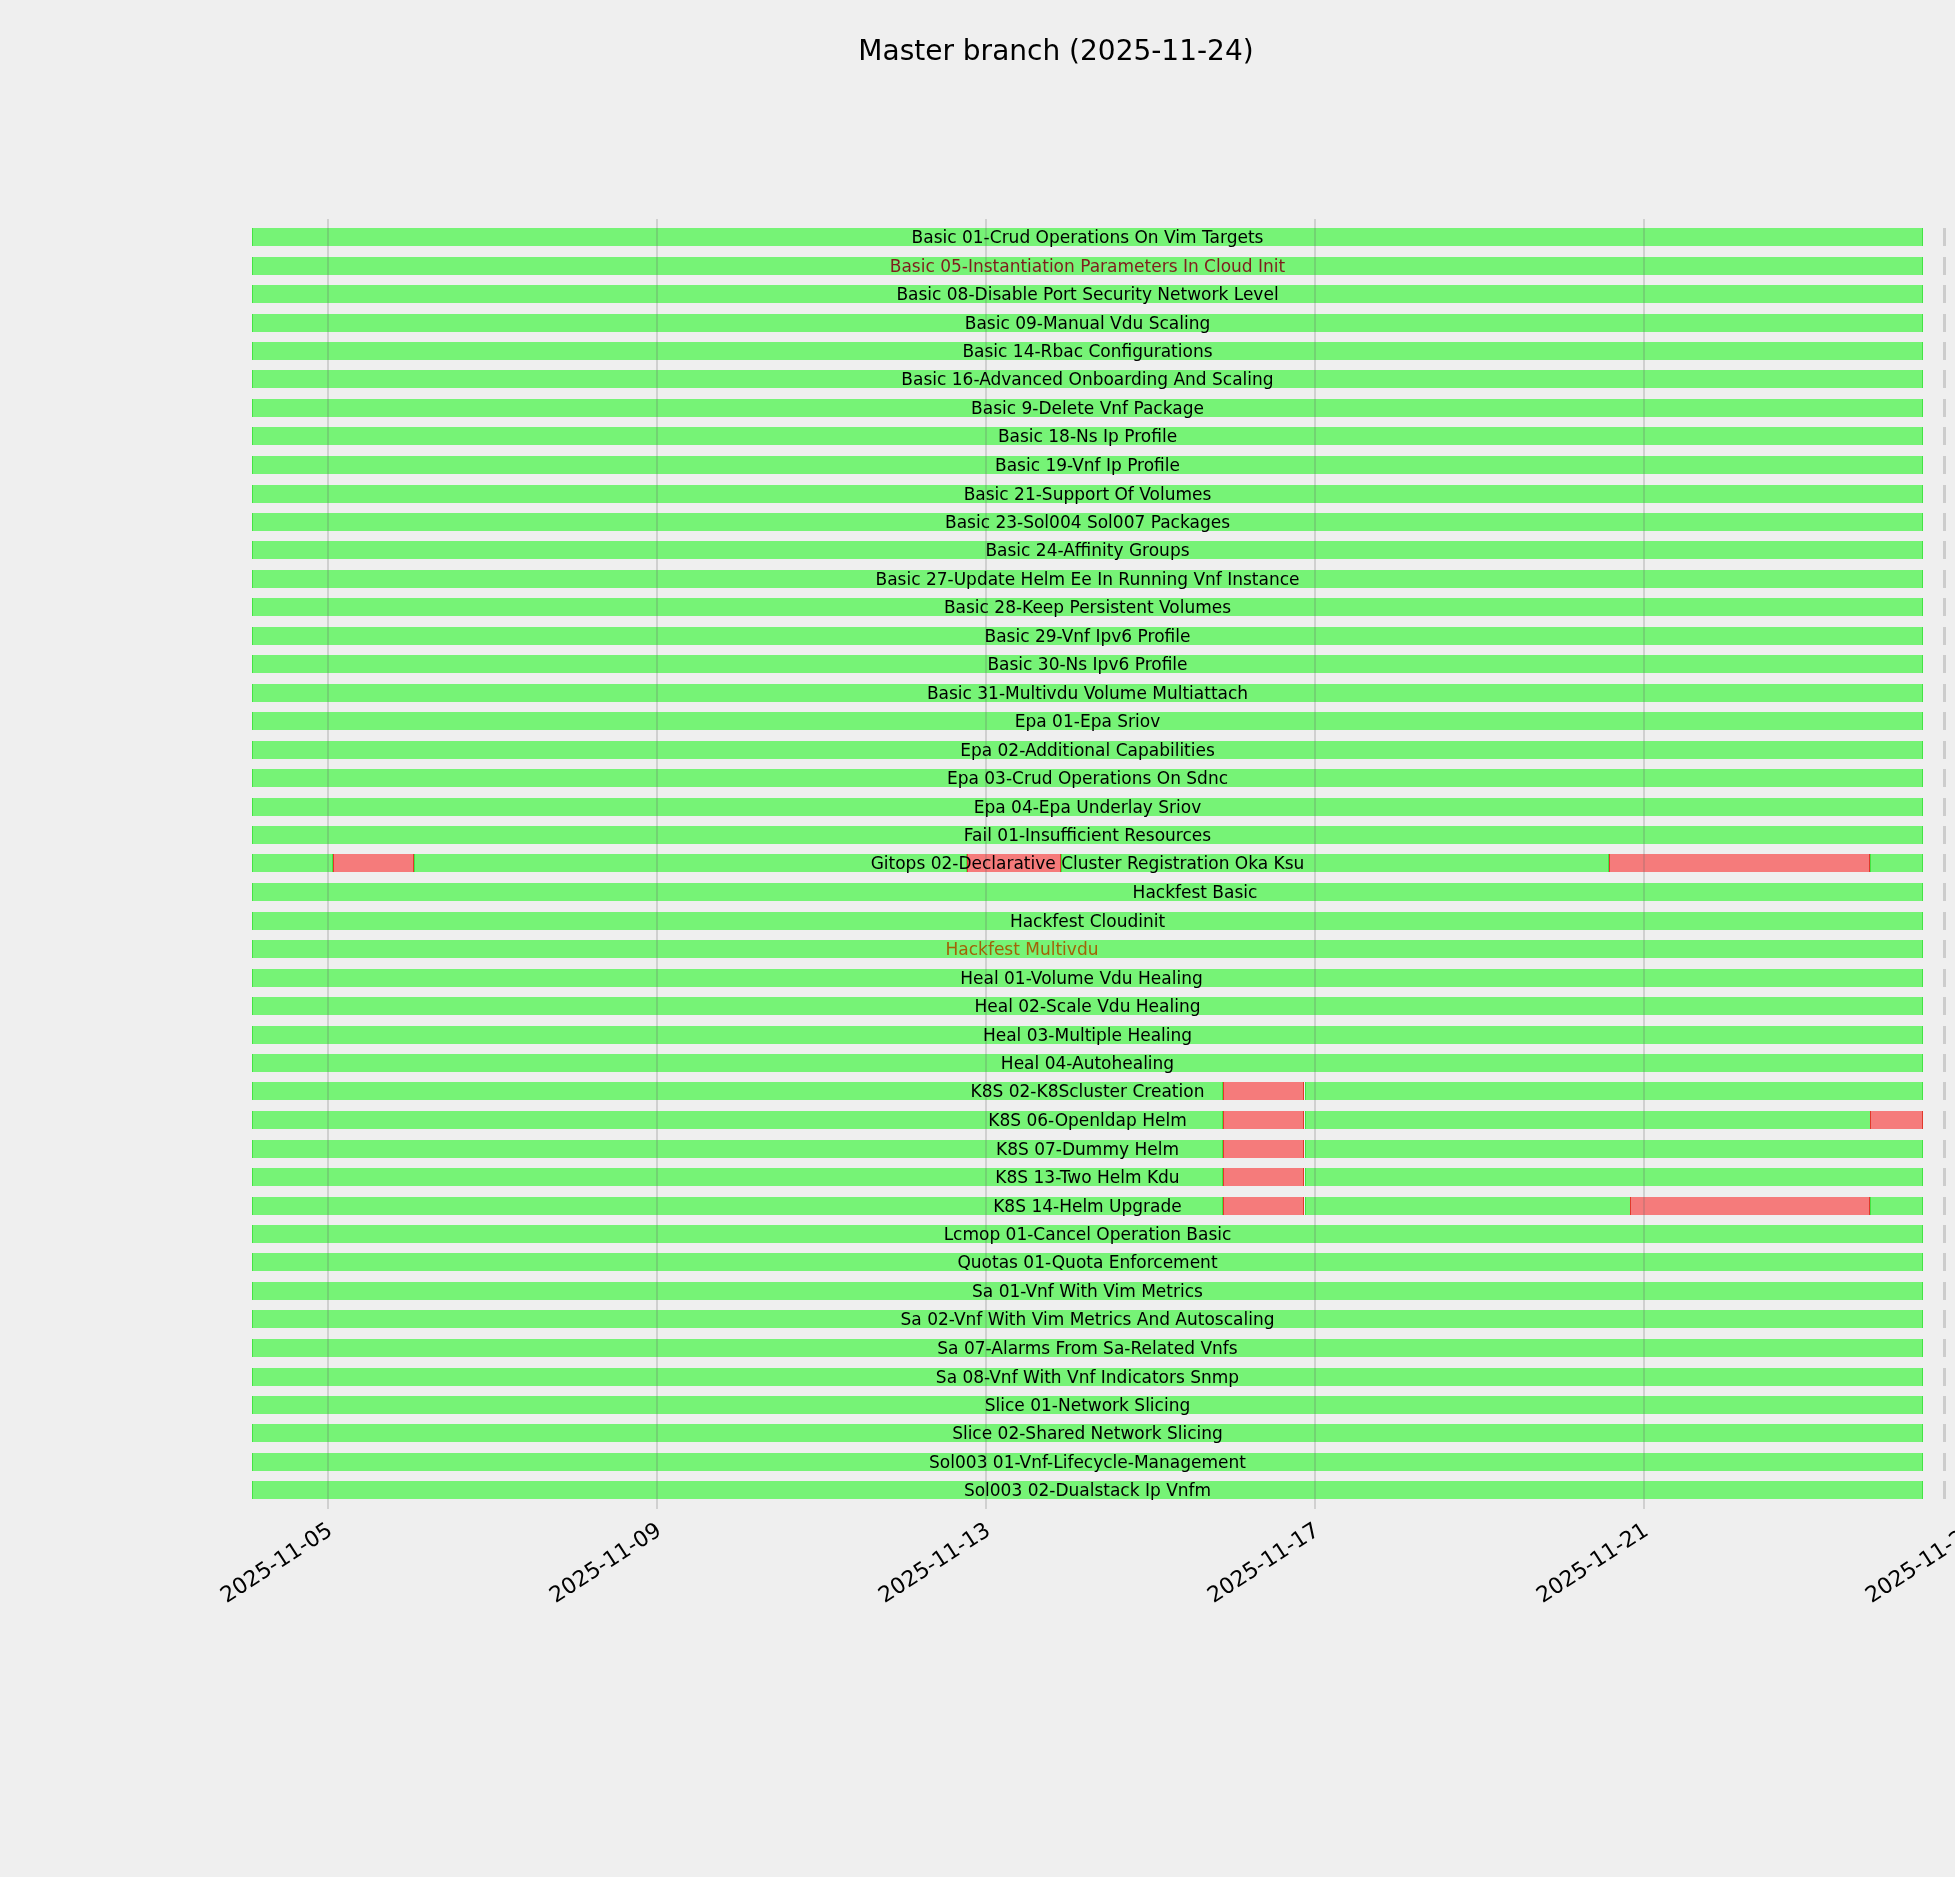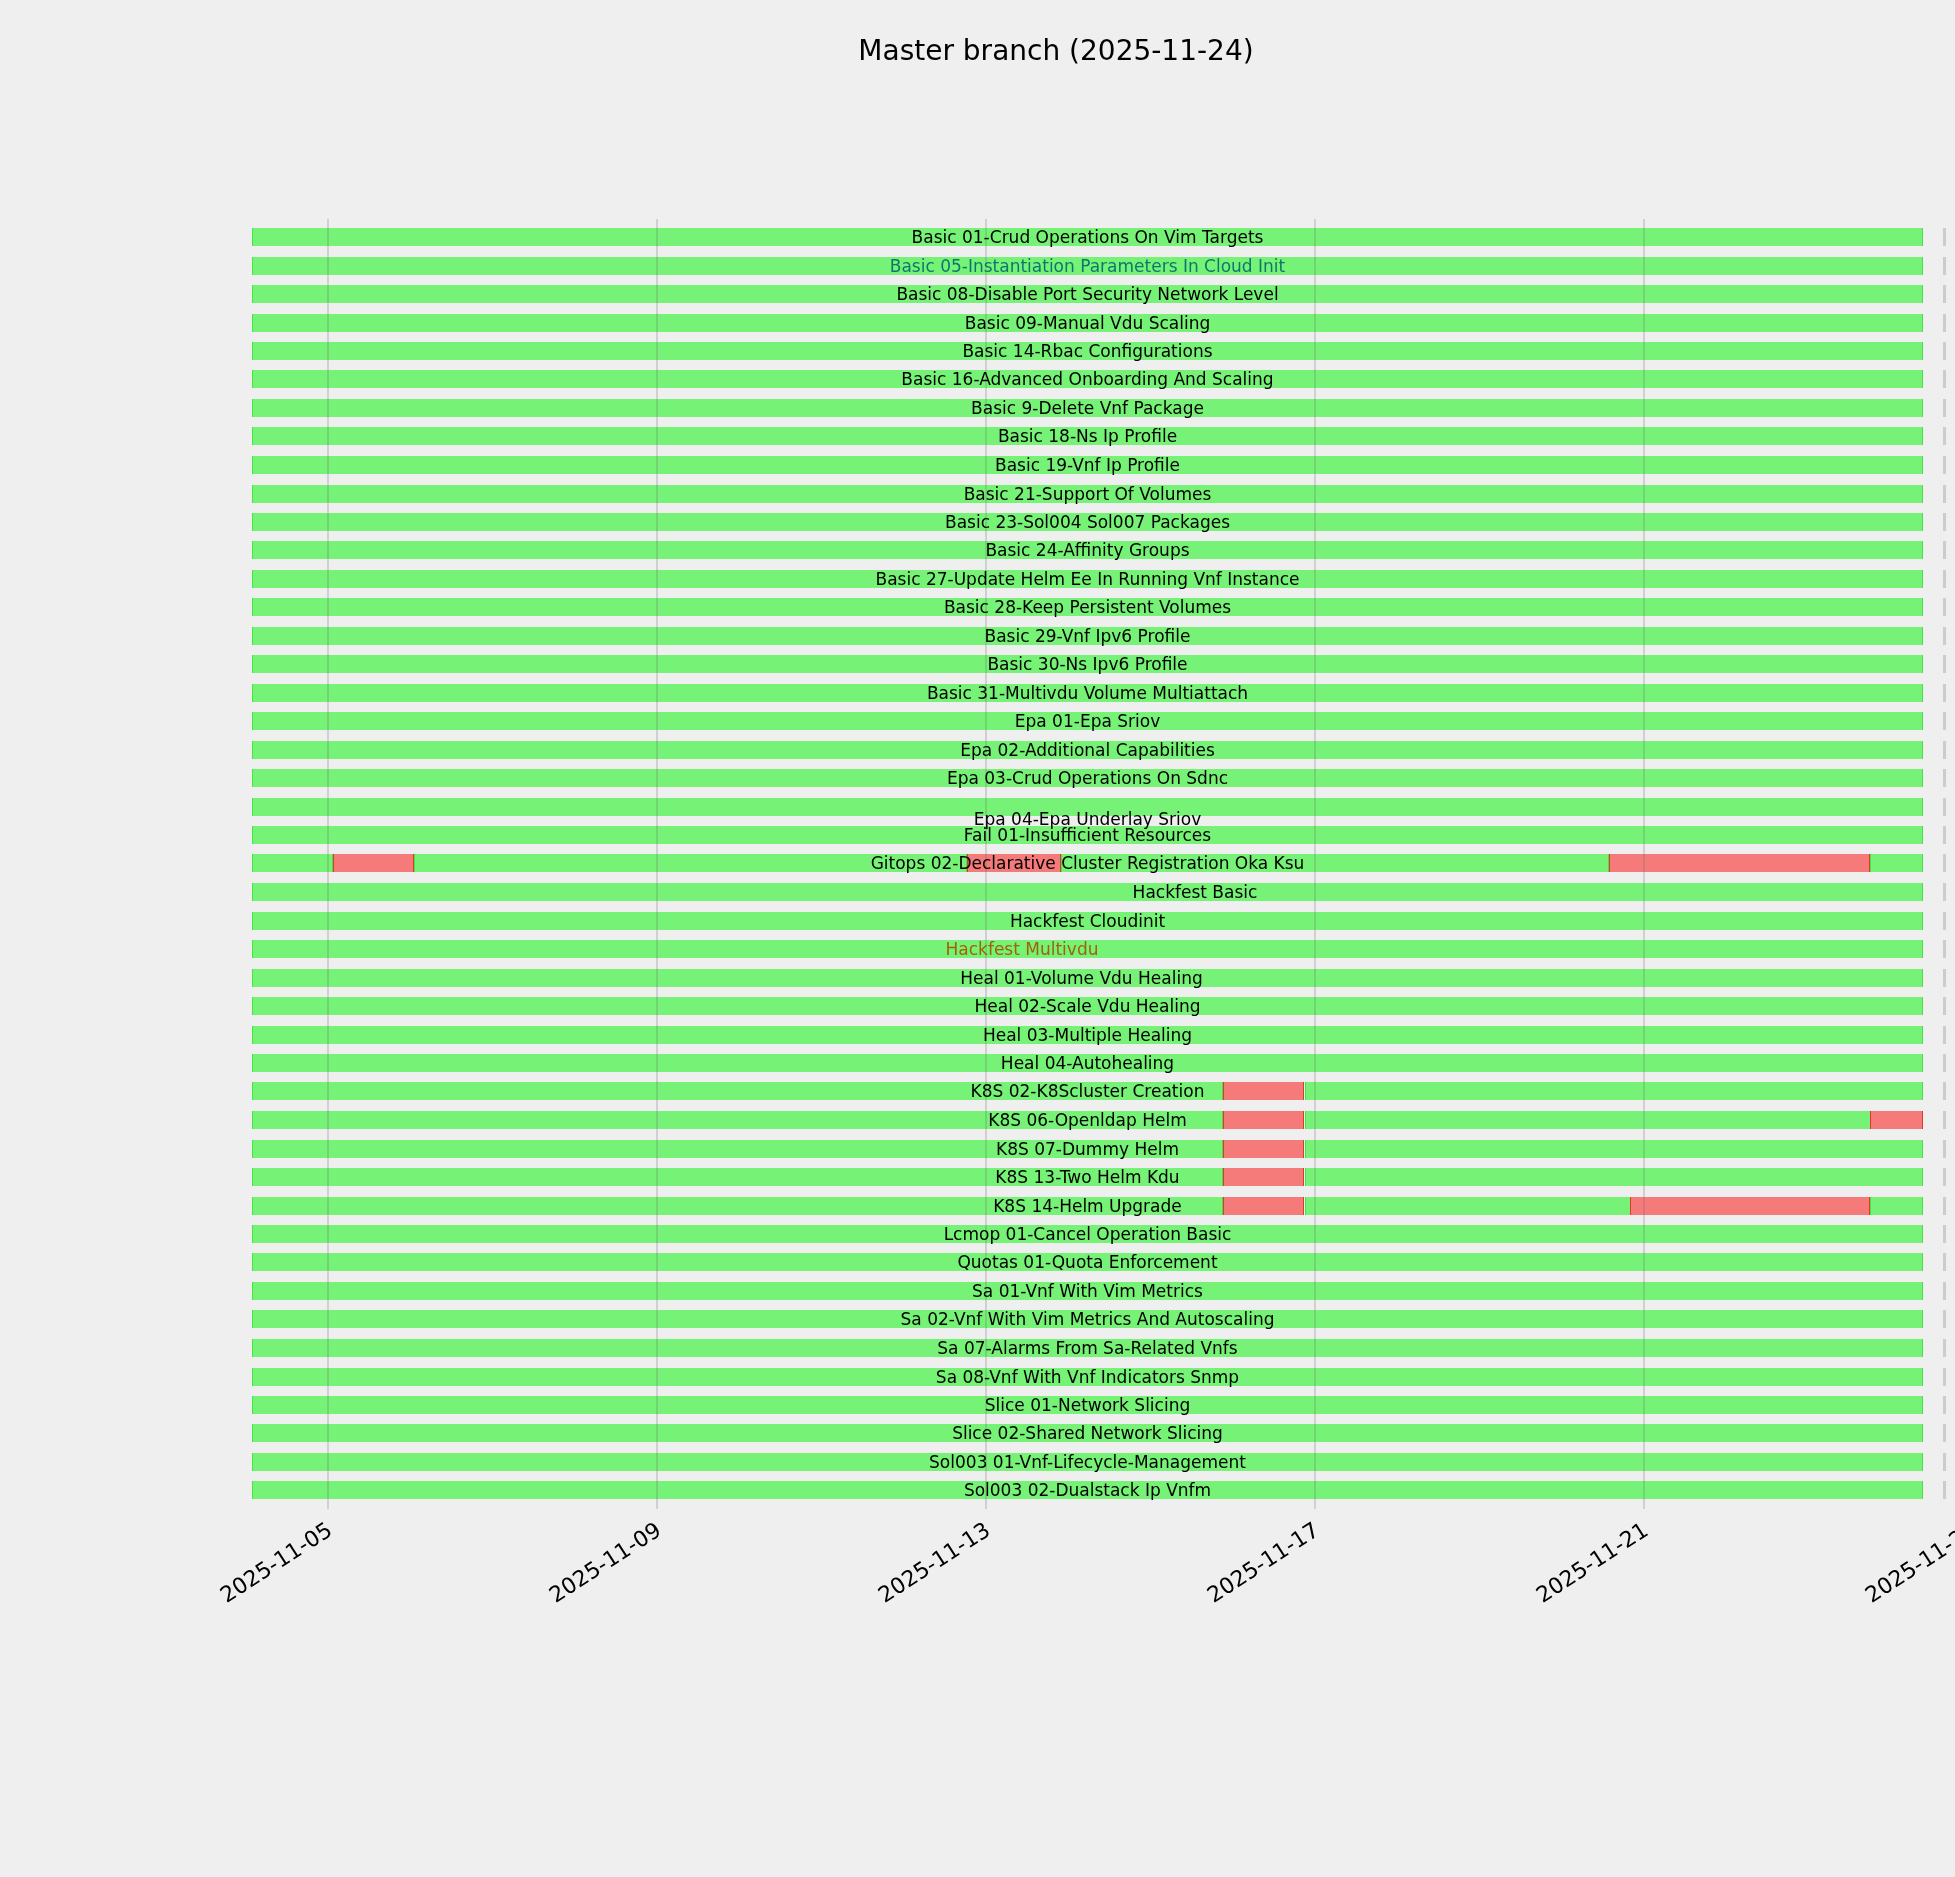--- a/index.html
+++ b/index.html
@@ -51,21 +51,21 @@
       <div class="gridline" style="left: 1314px; top: 219px; height: 1290px;"></div>
       <div class="x-tick-label" style="right: 802px; top: 1517px;">2025-11-17</div>
       <div class="gridline" style="left: 1643px; top: 219px; height: 1290px;"></div>
       <div class="x-tick-label" style="right: 473px; top: 1517px;">2025-11-21</div>
       <div class="x-tick-label" style="right: 144px; top: 1517px;">2025-11-25</div>
       <div class="bar-seg" style="left: 252px; width: 1671px; top: 228px; height: 18.4px; background: rgb(118, 243, 118); border-color: rgb(68, 228, 68);"></div>
       <div class="latest-marker" style="left: 1943px; width: 2.5px; top: 228px; height: 18.4px; background: rgb(204, 204, 204);"></div>
       <div class="bar-label" style="left: 252px; width: 1671px; top: 228px; line-height: 18.4px; color: rgb(0, 0, 0);">Basic 01-Crud Operations On Vim Targets</div>
       <div class="bar-seg" style="left: 252px; width: 1671px; top: 257px; height: 18.4px; background: rgb(118, 243, 118); border-color: rgb(68, 228, 68);"></div>
       <div class="latest-marker" style="left: 1943px; width: 2.5px; top: 257px; height: 18.4px; background: rgb(204, 204, 204);"></div>
-      <div class="bar-label" style="left: 252px; width: 1671px; top: 257px; line-height: 18.4px; color: #0f766e; text-align: center;">Basic 05-Instantiation Parameters In Cloud Init</div>
+      <div class="bar-label" style="left: 252px; width: 1671px; top: 257px; line-height: 18.4px; color: #7f1d1d; text-align: center;">Basic 05-Instantiation Parameters In Cloud Init</div>
       <div class="bar-seg" style="left: 252px; width: 1671px; top: 285px; height: 18.4px; background: rgb(118, 243, 118); border-color: rgb(68, 228, 68);"></div>
       <div class="latest-marker" style="left: 1943px; width: 2.5px; top: 285px; height: 18.4px; background: rgb(204, 204, 204);"></div>
       <div class="bar-label" style="left: 252px; width: 1671px; top: 285px; line-height: 18.4px; color: rgb(0, 0, 0);">Basic 08-Disable Port Security Network Level</div>
       <div class="bar-seg" style="left: 252px; width: 1671px; top: 314px; height: 18.4px; background: rgb(118, 243, 118); border-color: rgb(68, 228, 68);"></div>
       <div class="latest-marker" style="left: 1943px; width: 2.5px; top: 314px; height: 18.4px; background: rgb(204, 204, 204);"></div>
       <div class="bar-label" style="left: 252px; width: 1671px; top: 314px; line-height: 18.4px; color: rgb(0, 0, 0);">Basic 09-Manual Vdu Scaling</div>
       <div class="bar-seg" style="left: 252px; width: 1671px; top: 342px; height: 18.4px; background: rgb(118, 243, 118); border-color: rgb(68, 228, 68);"></div>
       <div class="latest-marker" style="left: 1943px; width: 2.5px; top: 342px; height: 18.4px; background: rgb(204, 204, 204);"></div>
       <div class="bar-label" style="left: 252px; width: 1671px; top: 342px; line-height: 18.4px; color: rgb(0, 0, 0);">Basic 14-Rbac Configurations</div>
       <div class="bar-seg" style="left: 252px; width: 1671px; top: 370px; height: 18.4px; background: rgb(118, 243, 118); border-color: rgb(68, 228, 68);"></div>
@@ -108,21 +108,21 @@
       <div class="latest-marker" style="left: 1943px; width: 2.5px; top: 712px; height: 18.4px; background: rgb(204, 204, 204);"></div>
       <div class="bar-label" style="left: 252px; width: 1671px; top: 712px; line-height: 18.4px; color: rgb(0, 0, 0);">Epa 01-Epa Sriov</div>
       <div class="bar-seg" style="left: 252px; width: 1671px; top: 741px; height: 18.4px; background: rgb(118, 243, 118); border-color: rgb(68, 228, 68);"></div>
       <div class="latest-marker" style="left: 1943px; width: 2.5px; top: 741px; height: 18.4px; background: rgb(204, 204, 204);"></div>
       <div class="bar-label" style="left: 252px; width: 1671px; top: 741px; line-height: 18.4px; color: rgb(0, 0, 0);">Epa 02-Additional Capabilities</div>
       <div class="bar-seg" style="left: 252px; width: 1671px; top: 769px; height: 18.4px; background: rgb(118, 243, 118); border-color: rgb(68, 228, 68);"></div>
       <div class="latest-marker" style="left: 1943px; width: 2.5px; top: 769px; height: 18.4px; background: rgb(204, 204, 204);"></div>
       <div class="bar-label" style="left: 252px; width: 1671px; top: 769px; line-height: 18.4px; color: rgb(0, 0, 0);">Epa 03-Crud Operations On Sdnc</div>
       <div class="bar-seg" style="left: 252px; width: 1671px; top: 798px; height: 18.4px; background: rgb(118, 243, 118); border-color: rgb(68, 228, 68);"></div>
       <div class="latest-marker" style="left: 1943px; width: 2.5px; top: 798px; height: 18.4px; background: rgb(204, 204, 204);"></div>
-      <div class="bar-label" style="left: 252px; width: 1671px; top: 798px; line-height: 18.4px; color: rgb(0, 0, 0); margin-top: 12px;">Epa 04-Epa Underlay Sriov</div>
+      <div class="bar-label" style="left: 252px; width: 1671px; top: 798px; line-height: 18.4px; color: rgb(0, 0, 0);">Epa 04-Epa Underlay Sriov</div>
       <div class="bar-seg" style="left: 252px; width: 1671px; top: 826px; height: 18.4px; background: rgb(118, 243, 118); border-color: rgb(68, 228, 68);"></div>
       <div class="latest-marker" style="left: 1943px; width: 2.5px; top: 826px; height: 18.4px; background: rgb(204, 204, 204);"></div>
       <div class="bar-label" style="left: 252px; width: 1671px; top: 826px; line-height: 18.4px; color: rgb(0, 0, 0);">Fail 01-Insufficient Resources</div>
       <div class="bar-seg" style="left: 252px; width: 81px; top: 854px; height: 18.4px; background: rgb(118, 243, 118); border-color: rgb(68, 228, 68);"></div>
       <div class="bar-seg" style="left: 333px; width: 81px; top: 854px; height: 18.4px; background: rgb(245, 123, 123); border-color: rgb(224, 57, 43);"></div>
       <div class="bar-seg" style="left: 414px; width: 553px; top: 854px; height: 18.4px; background: rgb(118, 243, 118); border-color: rgb(68, 228, 68);"></div>
       <div class="bar-seg" style="left: 967px; width: 94px; top: 854px; height: 18.4px; background: rgb(245, 123, 123); border-color: rgb(224, 57, 43);"></div>
       <div class="bar-seg" style="left: 1061px; width: 548px; top: 854px; height: 18.4px; background: rgb(118, 243, 118); border-color: rgb(68, 228, 68);"></div>
       <div class="bar-seg" style="left: 1609px; width: 261px; top: 854px; height: 18.4px; background: rgb(245, 123, 123); border-color: rgb(224, 57, 43);"></div>
       <div class="bar-seg" style="left: 1870px; width: 53px; top: 854px; height: 18.4px; background: rgb(118, 243, 118); border-color: rgb(68, 228, 68);"></div>

